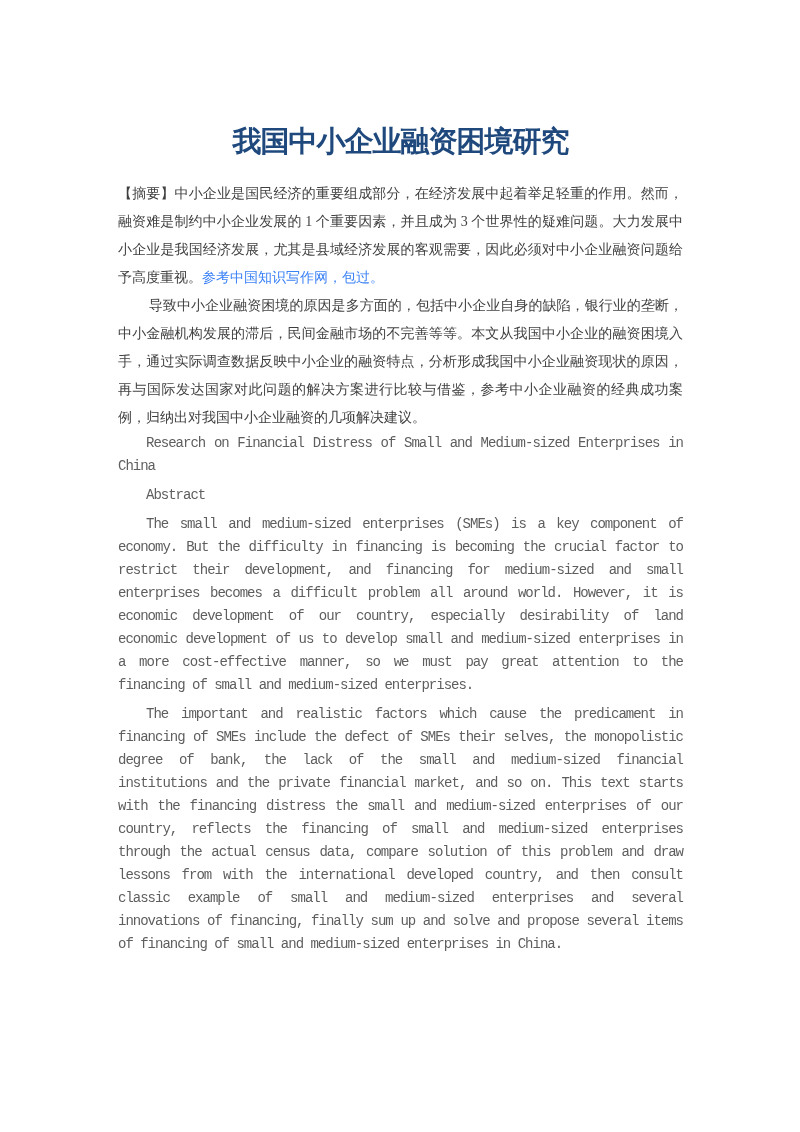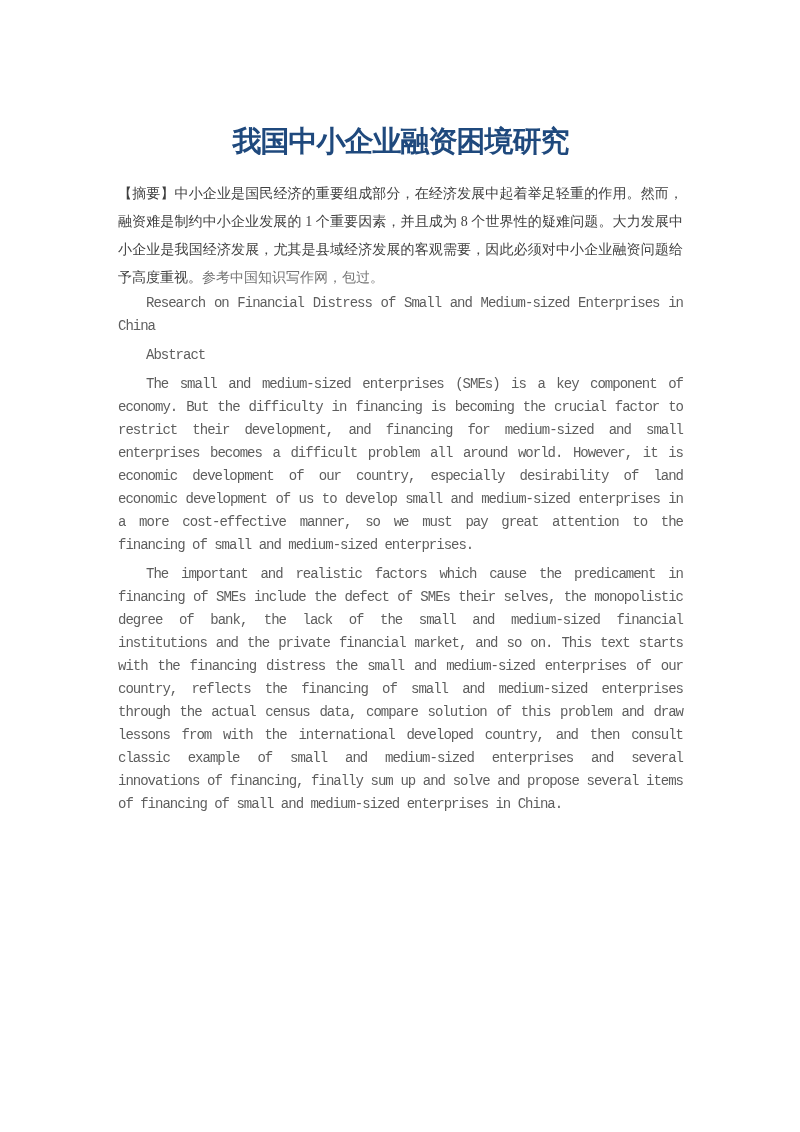--- a/index.html
+++ b/index.html
@@ -32,21 +32,21 @@
     font-size: 14px;
     line-height: 28px;
     color: #3F3F3F;
     text-align: justify;
     margin: 0;
   }
   .cn.indent {
     text-indent: 2.2em;
   }
   .red {
-    color: #737373;
+    color: #3b82f6;
   }
   .en {
     font-family: "Liberation Mono", "DejaVu Sans Mono", monospace;
     font-size: 14px;
     letter-spacing: -1px;
     line-height: 23px;
     color: #5E5E5E;
     text-align: justify;
     margin: 0;
     text-indent: 2em;
@@ -55,22 +55,23 @@
     margin-top: 6px;
   }
 </style>
 </head>
 <body>
 
 <div class="page">
 
   <h1 class="doc-title">我国中小企业融资困境研究</h1>
 
-  <p class="cn"><span>【摘要】中小企业是国民经济的重要组成部分，在经济发展中起着举足轻重的作用。然而，融资难是制约中小企业发展的 1 个重要因素，并且成为 8 个世界性的疑难问题。大力发展中小企业是我国经济发展，尤其是县域经济发展的客观需要，因此必须对中小企业融资问题给予高度重视。</span><span class="red">参考中国知识写作网，包过。</span></p>
+  <p class="cn"><span>【摘要】中小企业是国民经济的重要组成部分，在经济发展中起着举足轻重的作用。然而，融资难是制约中小企业发展的 1 个重要因素，并且成为 3 个世界性的疑难问题。大力发展中小企业是我国经济发展，尤其是县域经济发展的客观需要，因此必须对中小企业融资问题给予高度重视。</span><span class="red">参考中国知识写作网，包过。</span></p>
 
+  <p class="cn indent">导致中小企业融资困境的原因是多方面的，包括中小企业自身的缺陷，银行业的垄断，中小金融机构发展的滞后，民间金融市场的不完善等等。本文从我国中小企业的融资困境入手，通过实际调查数据反映中小企业的融资特点，分析形成我国中小企业融资现状的原因，再与国际发达国家对此问题的解决方案进行比较与借鉴，参考中小企业融资的经典成功案例，归纳出对我国中小企业融资的几项解决建议。</p>
 
 
   <p class="en">Research on Financial Distress of Small and Medium-sized Enterprises in China</p>
 
   <p class="en gap">Abstract</p>
 
   <p class="en gap">The small and medium-sized enterprises (SMEs) is a key component of economy. But the difficulty in financing is becoming the crucial factor to restrict their development, and financing for medium-sized and small enterprises becomes a difficult problem all around world. However, it is economic development of our country, especially desirability of land economic development of us to develop small and medium-sized enterprises in a more cost-effective manner, so we must pay great attention to the financing of small and medium-sized enterprises.</p>
 
   <p class="en gap">The important and realistic factors which cause the predicament in financing of SMEs include the defect of SMEs their selves, the monopolistic degree of bank, the lack of the small and medium-sized financial institutions and the private financial market, and so on. This text starts with the financing distress the small and medium-sized enterprises of our country, reflects the financing of small and medium-sized enterprises through the actual census data, compare solution of this problem and draw lessons from with the international developed country, and then consult classic example of small and medium-sized enterprises and several innovations of financing, finally sum up and solve and propose several items of financing of small and medium-sized enterprises in China.</p>
 

